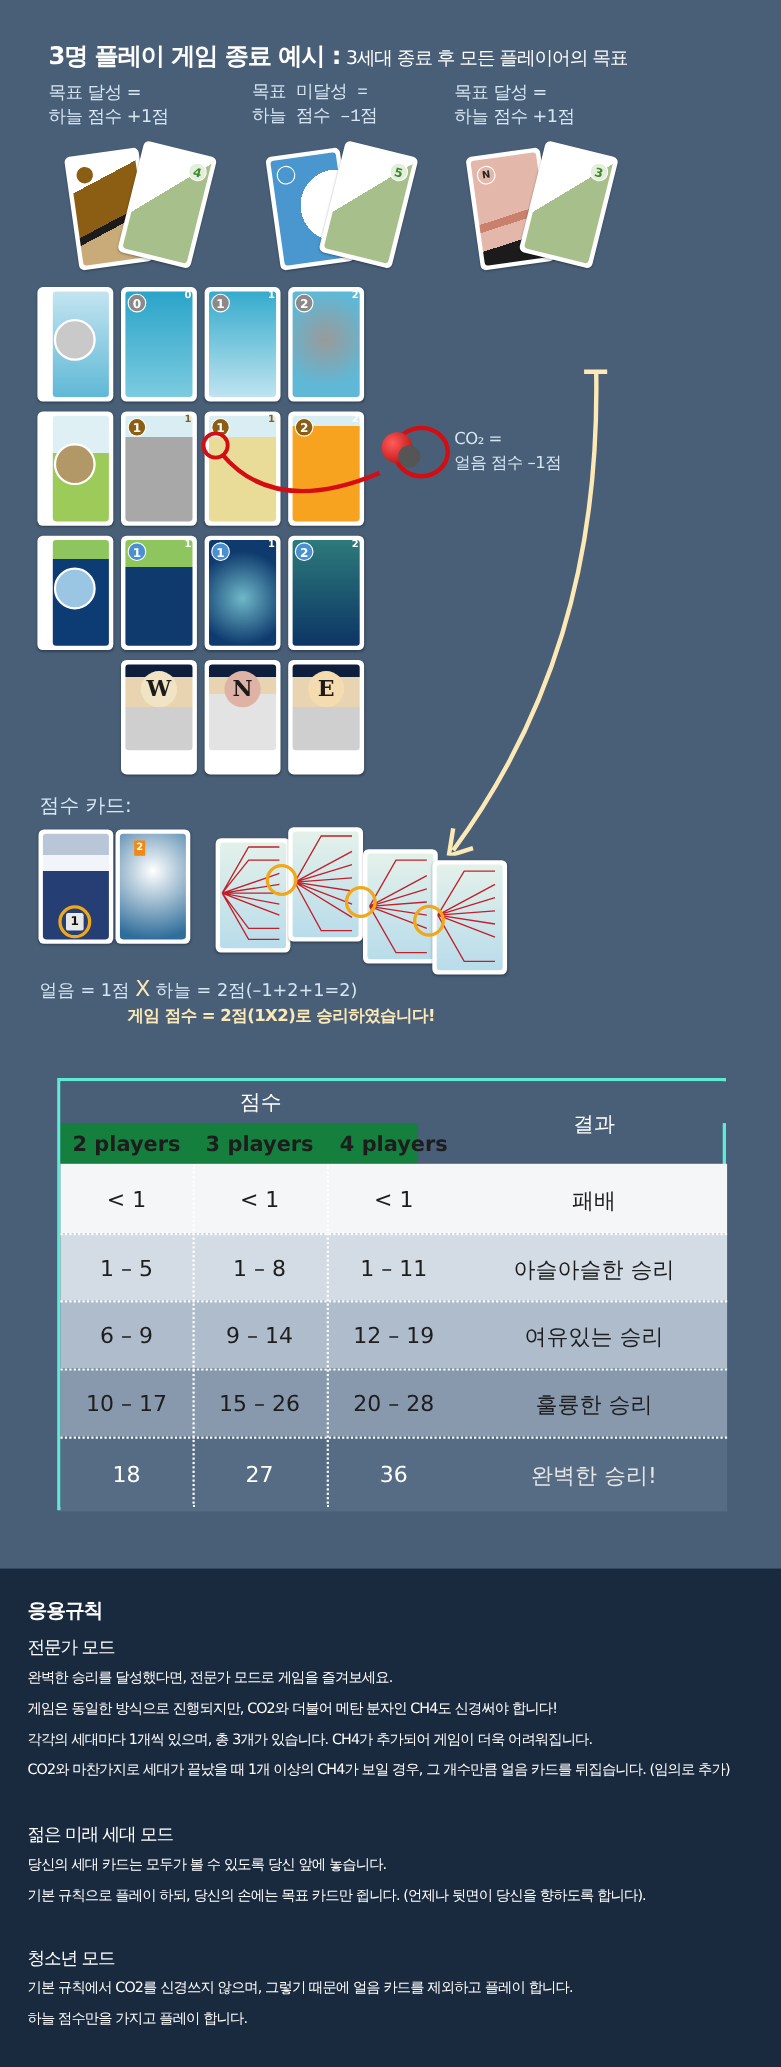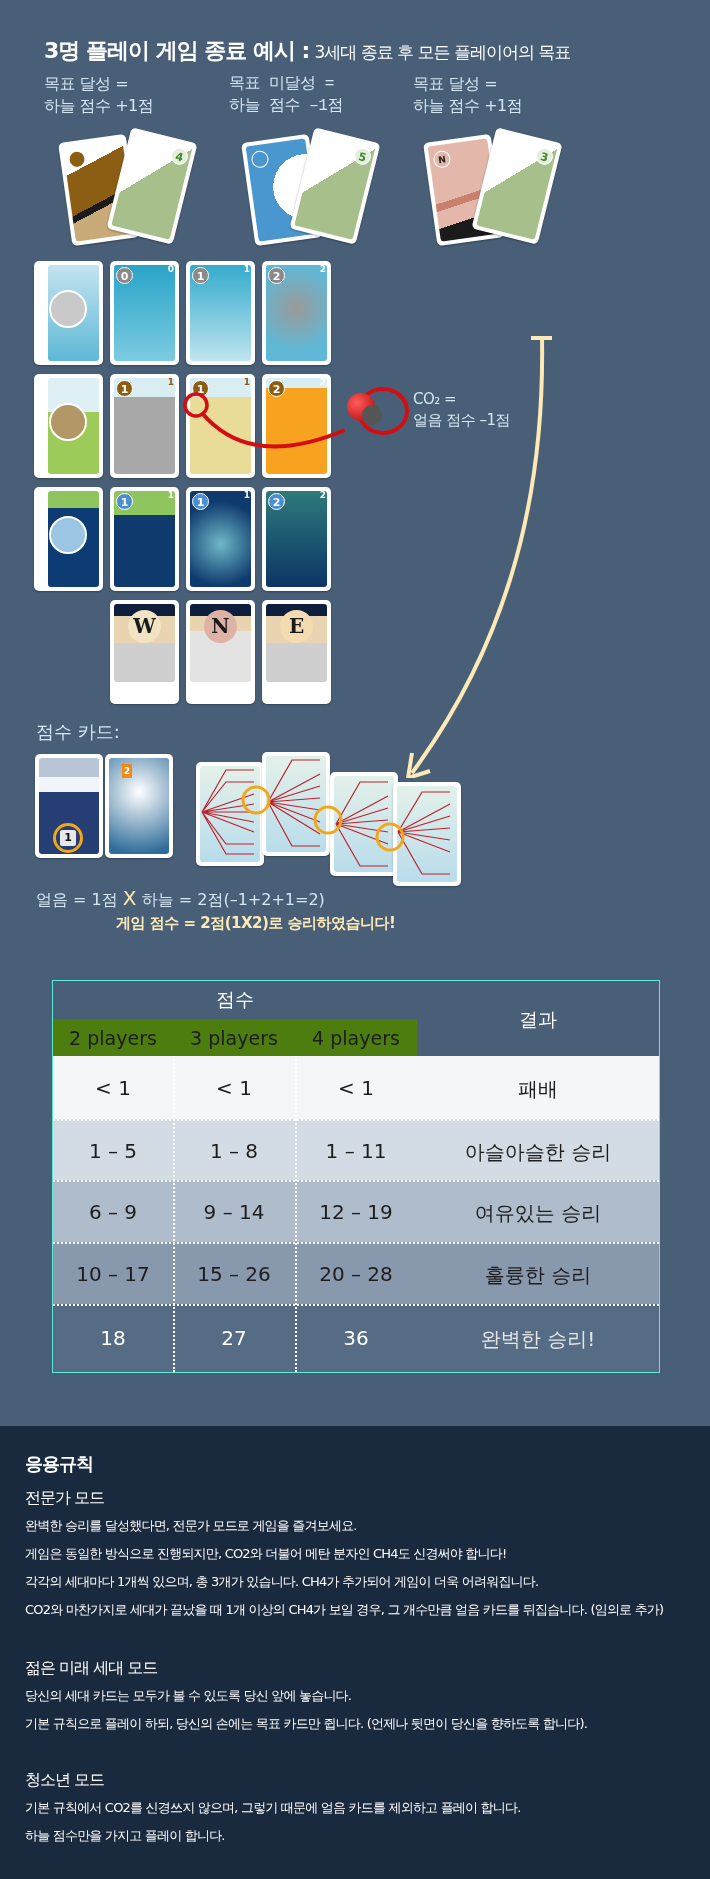--- a/index.html
+++ b/index.html
@@ -13,23 +13,23 @@
   .goal-label { font-size: 16px; line-height: 22px; color: #d6e6f4; letter-spacing: -0.5px; }
   
   .card { position: absolute; background: #fff; border-radius: 5px; box-shadow: 0 1px 2px rgba(0,0,0,0.3); }
   .card .inner { position: absolute; left: 4px; top: 4px; right: 4px; bottom: 4px; border-radius: 3px; overflow: hidden; }
   .badge { position: absolute; width: 17px; height: 17px; border-radius: 50%; font-size: 11px; font-weight: bold; color: #fff; text-align: center; line-height: 17px; border: 1.5px solid #fff; }
   .corner-num { position: absolute; right: 5px; top: 3px; font-size: 9px; font-weight: bold; color: #fff; }
   .note { font-size: 15px; color: #d6e6f4; line-height: 21px; letter-spacing: -0.5px; }
   .accent { color: #fde9b5; font-weight: bold; }
   .score-label { font-size: 18px; color: #d6e6f4; }
   
-  .tbl { position: absolute; left: 52px; top: 980px; width: 608px; height: 393px; border: 1px solid #5eead4; }
+  .tbl { position: absolute; left: 52px; top: 980px; width: 608px; height: 393px; border: 3px solid #5eead4; }
   .thead-top { position: absolute; left: 0; top: 0; width: 606px; height: 38px; background: #485f77; }
-  .thead-sub { position: absolute; left: 0; top: 38px; width: 364px; height: 37px; background: #4d7c0f; }
+  .thead-sub { position: absolute; left: 0; top: 38px; width: 325px; height: 37px; background: #15803d; font-weight: bold; }
   .th { position: absolute; font-size: 19px; color: #fff; text-align: center; }
   .th-sub { position: absolute; font-size: 19px; color: #1d1d1d; text-align: center; top: 8px; }
   .trow { position: absolute; left: 0; width: 606px; border-top: 2px dotted #fff; }
   .cell { position: absolute; font-size: 20px; text-align: center; }
   .vline { position: absolute; top: 75px; bottom: 0; border-left: 2px dotted #fff; }
   
   .h1 { font-size: 18px; font-weight: bold; color: #fff; letter-spacing: -1px; }
   .h2 { font-size: 16px; color: #fff; letter-spacing: -1px; }
   .p { font-size: 13px; color: #fff; letter-spacing: -0.8px; line-height: 28px; white-space: nowrap; }
 </style>

